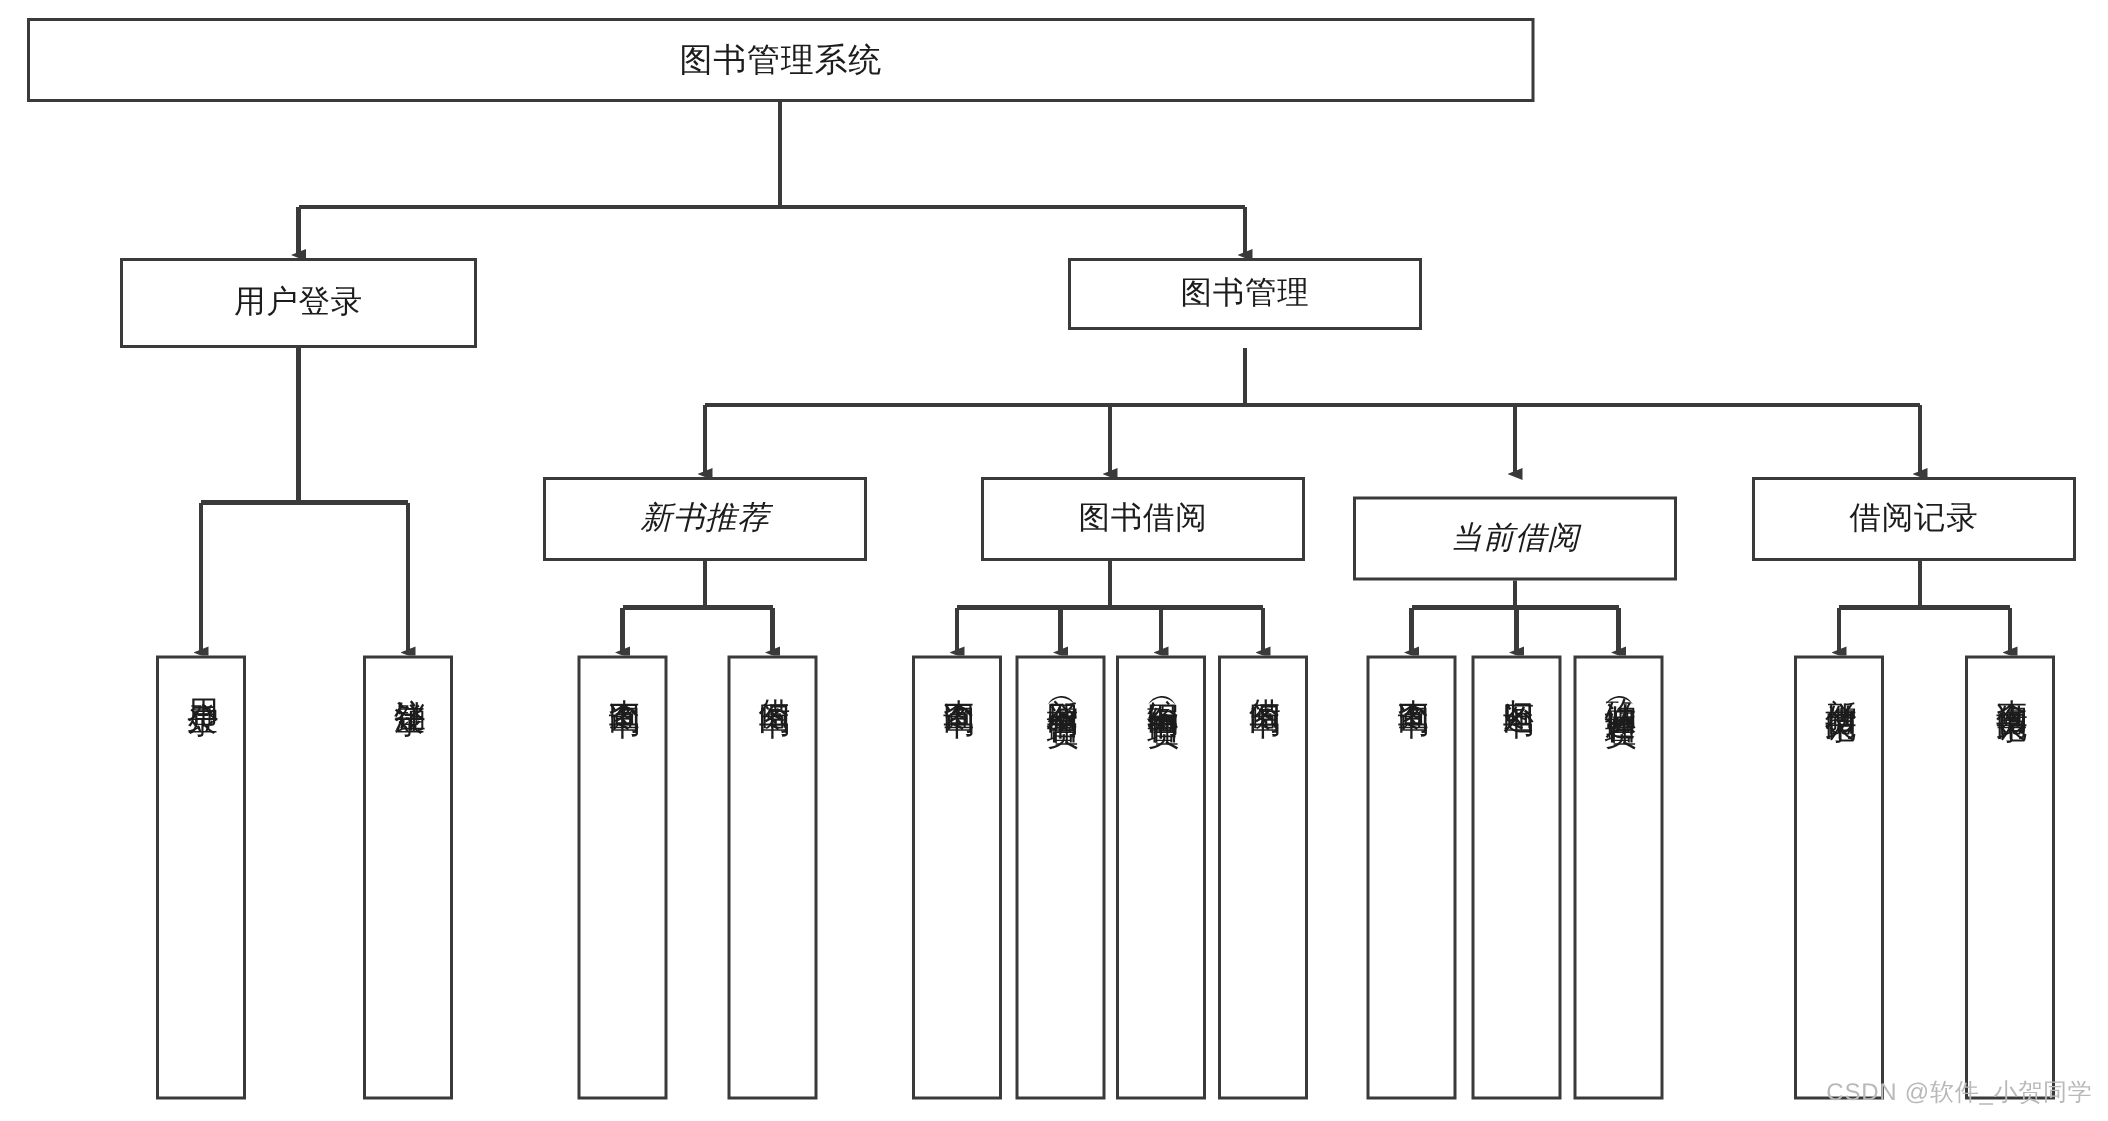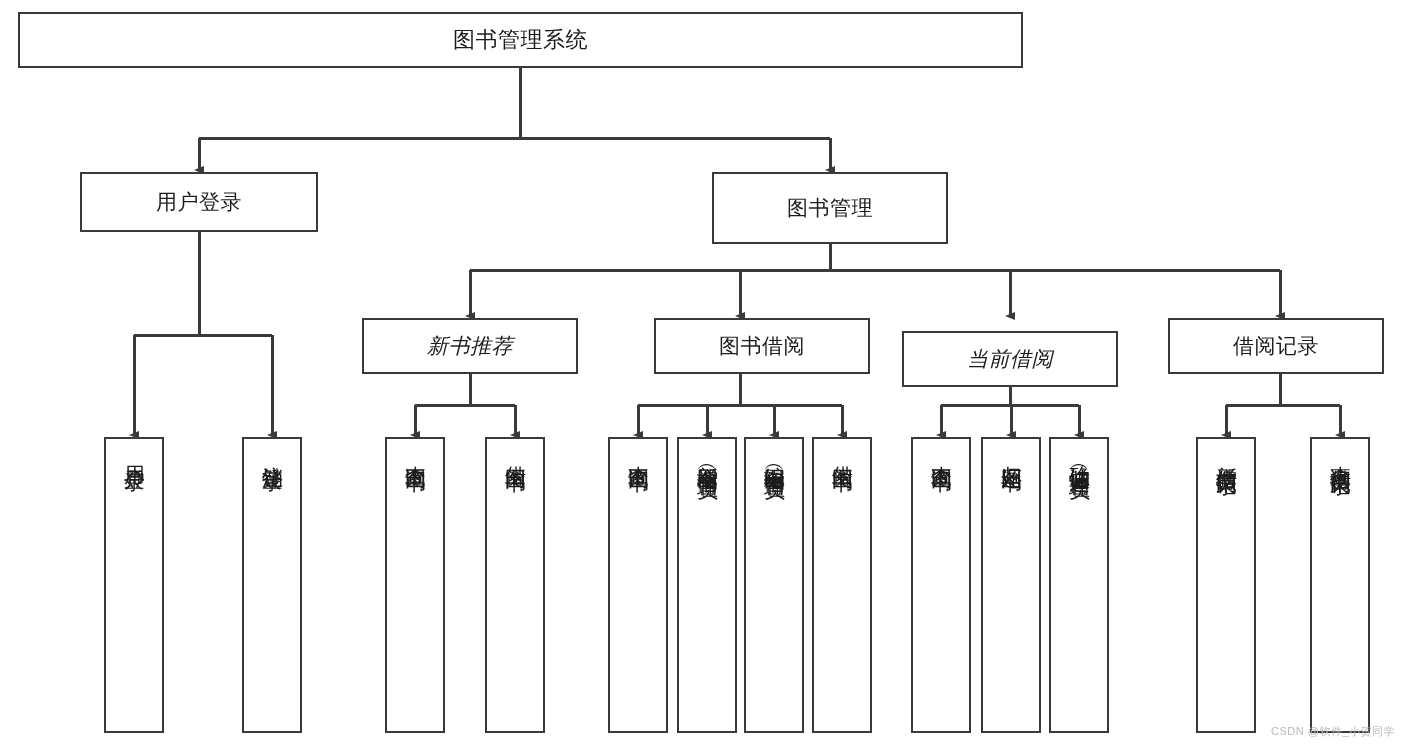--- a/index.html
+++ b/index.html
@@ -60,21 +60,21 @@
     text-orientation: upright;
     font-size: 21px;
     line-height: 1.18;
     letter-spacing: 2px;
     white-space: nowrap;
   }
   .watermark {
     position: absolute;
     right: 10px;
     bottom: 8px;
-    font-size: 11px;
+    font-size: 16px;
     color: #b9b9b9;
     letter-spacing: 0.5px;
     white-space: nowrap;
     z-index: 5;
     font-family: "Liberation Sans", "DejaVu Sans", sans-serif;
   }
 </style>
 </head>
 <body>
 
@@ -123,21 +123,21 @@
       </g>
   </svg>
 
   <div id="node-layer">
       <div class="node horizontal root" style="left: 18px; top: 12px; width: 1005px; height: 56px; align-items: center;">
         <span class="label">图书管理系统</span>
       </div>
       <div class="node horizontal" style="left: 80px; top: 172px; width: 238px; height: 60px;">
         <span class="label">用户登录</span>
       </div>
-      <div class="node horizontal" style="left: 712px; top: 172px; width: 236px; height: 72px;">
+      <div class="node horizontal" style="left: 712px; top: 172px; width: 236px; height: 48px;">
         <span class="label">图书管理</span>
       </div>
       <div class="node horizontal" style="left: 362px; top: 318px; width: 216px; height: 56px; font-style: italic;">
         <span class="label">新书推荐</span>
       </div>
       <div class="node horizontal" style="left: 632px; top: 318px; width: 216px; height: 56px; margin-left: 22px;">
         <span class="label">图书借阅</span>
       </div>
       <div class="node horizontal" style="left: 902px; top: 331px; width: 216px; height: 56px; font-style: italic;">
         <span class="label">当前借阅</span>

